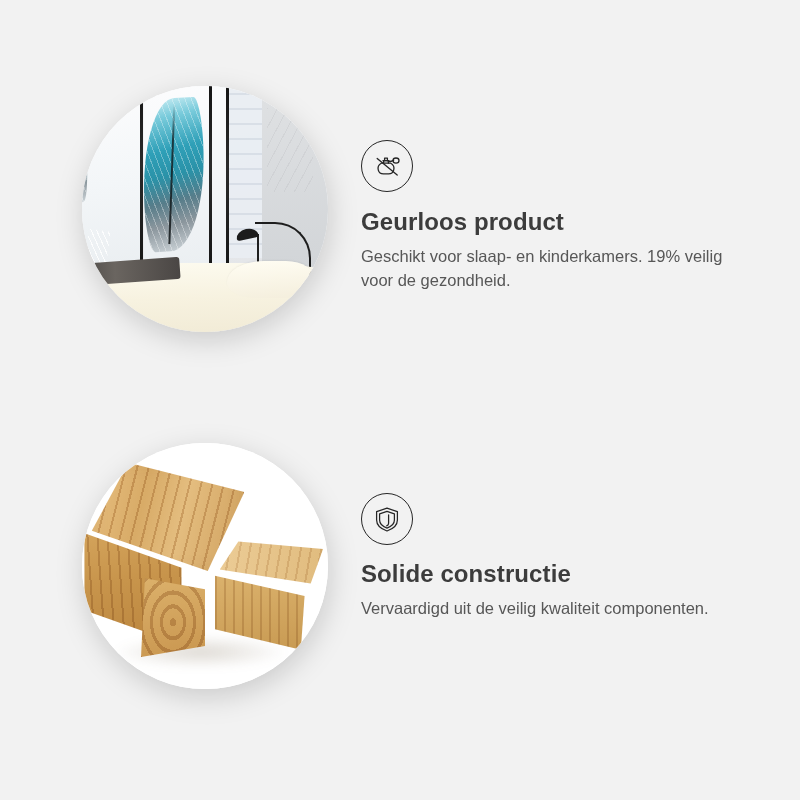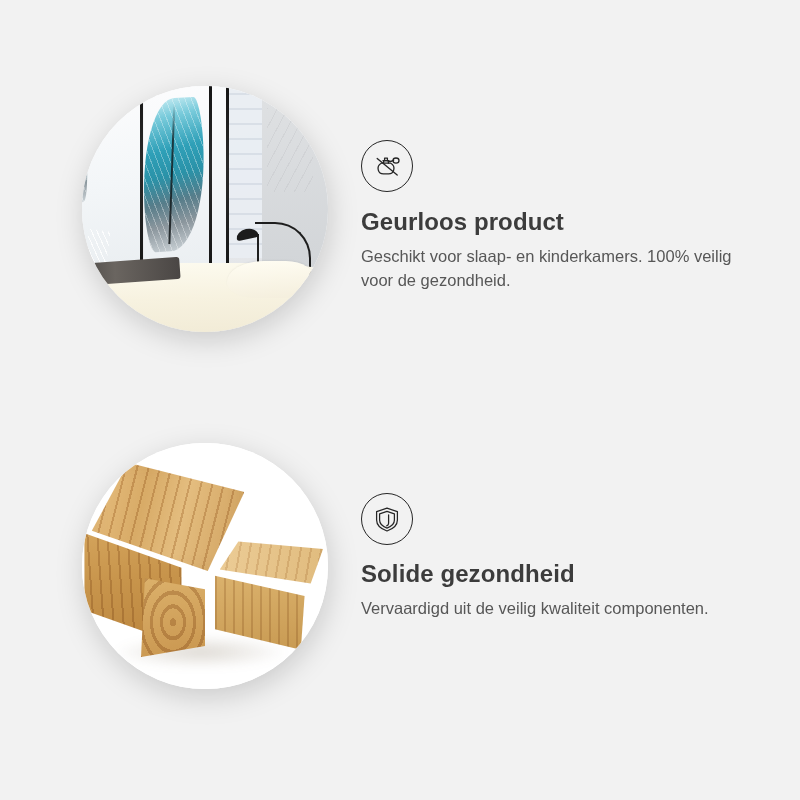--- a/index.html
+++ b/index.html
@@ -450,21 +450,21 @@
           <path d="M17.4 11.6 C20.0 11.6 21.6 11.0 22.6 10.4"></path>
 
           <ellipse cx="25.0" cy="10.6" rx="3.0" ry="2.6"></ellipse>
 
           <path d="M6.2 8.4 L26.2 25.0"></path>
         </svg>
       </div>
 
       <h2 class="feature-title">Geurloos product</h2>
 
-      <p class="feature-desc">Geschikt voor slaap- en kinderkamers. 100% veilig voor de gezondheid.</p>
+      <p class="feature-desc">Geschikt voor slaap- en kinderkamers. 19% veilig voor de gezondheid.</p>
     </div>
   </section>
 
   <section class="feature feature--second">
 
     <div class="photo-wrap">
       <div class="photo">
         <div class="scene-wood">
           <div class="wood wood-shadow"></div>
           <div class="wood wood-back-top"></div>
@@ -485,19 +485,19 @@
           <path d="M16 5.2 L26.4 8.6 L26.4 17.0 C26.4 22.4 21.8 26.0 16 28.0
                    C10.2 26.0 5.6 22.4 5.6 17.0 L5.6 8.6 Z"></path>
 
           <path d="M16 8.4 L23.4 10.8 L23.4 17.0 C23.4 20.9 20.2 23.6 16 25.1
                    C11.8 23.6 8.6 20.9 8.6 17.0 L8.6 10.8 Z"></path>
 
           <path d="M17.6 11.8 L17.6 20.2 C17.6 21.5 17.0 22.3 15.7 22.8"></path>
         </svg>
       </div>
 
-      <h2 class="feature-title">Solide gezondheid</h2>
+      <h2 class="feature-title">Solide constructie</h2>
 
       <p class="feature-desc">Vervaardigd uit de veilig kwaliteit componenten.</p>
     </div>
   </section>
 
 </div>
 
 </body></html>

